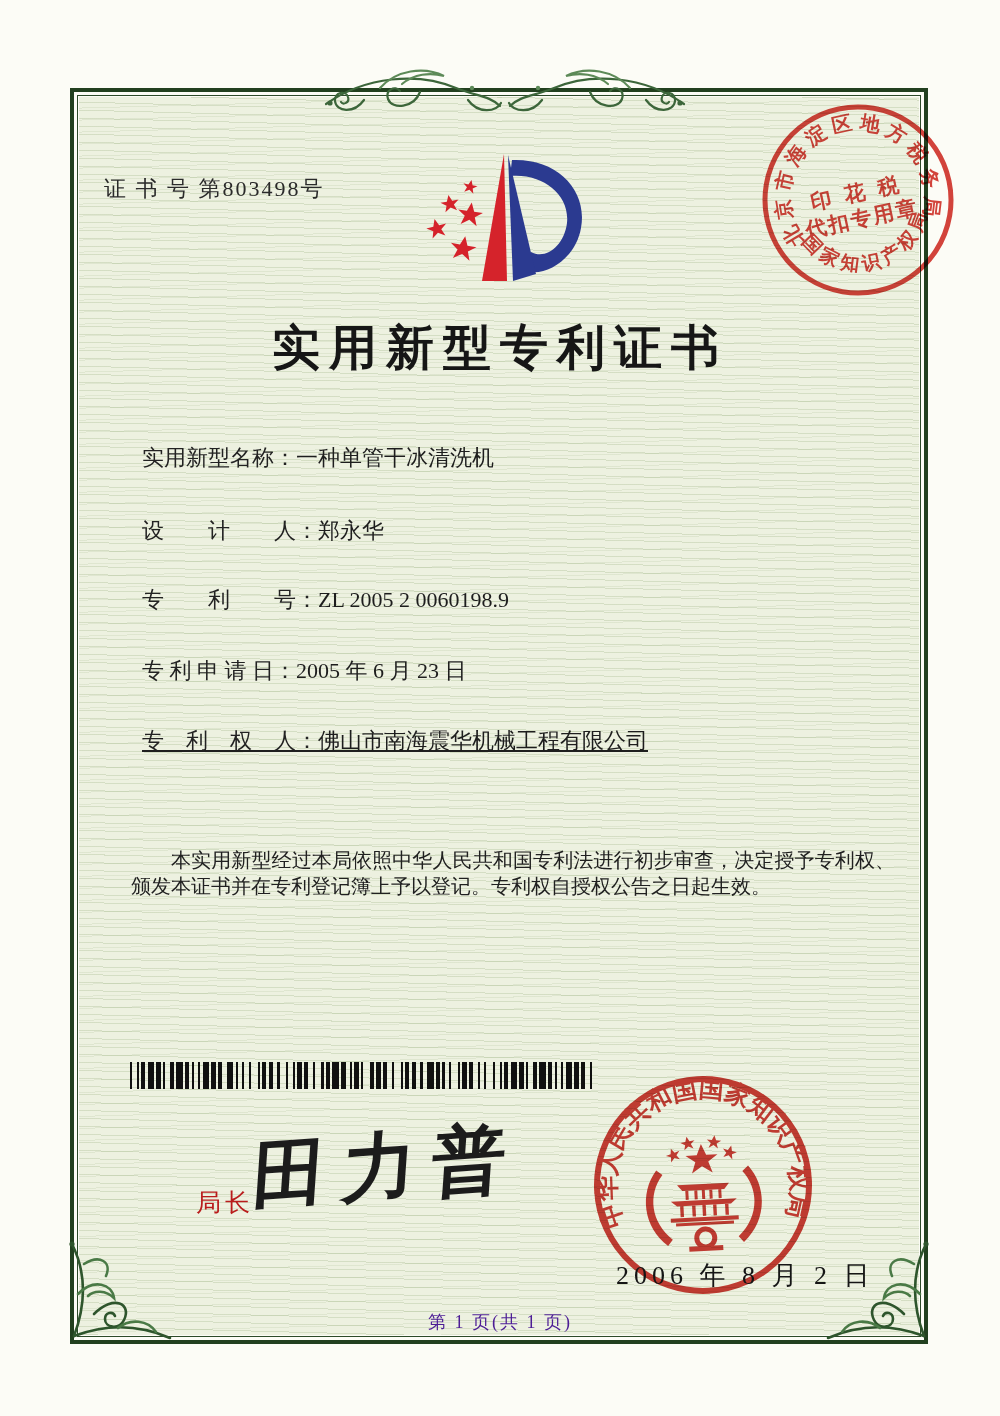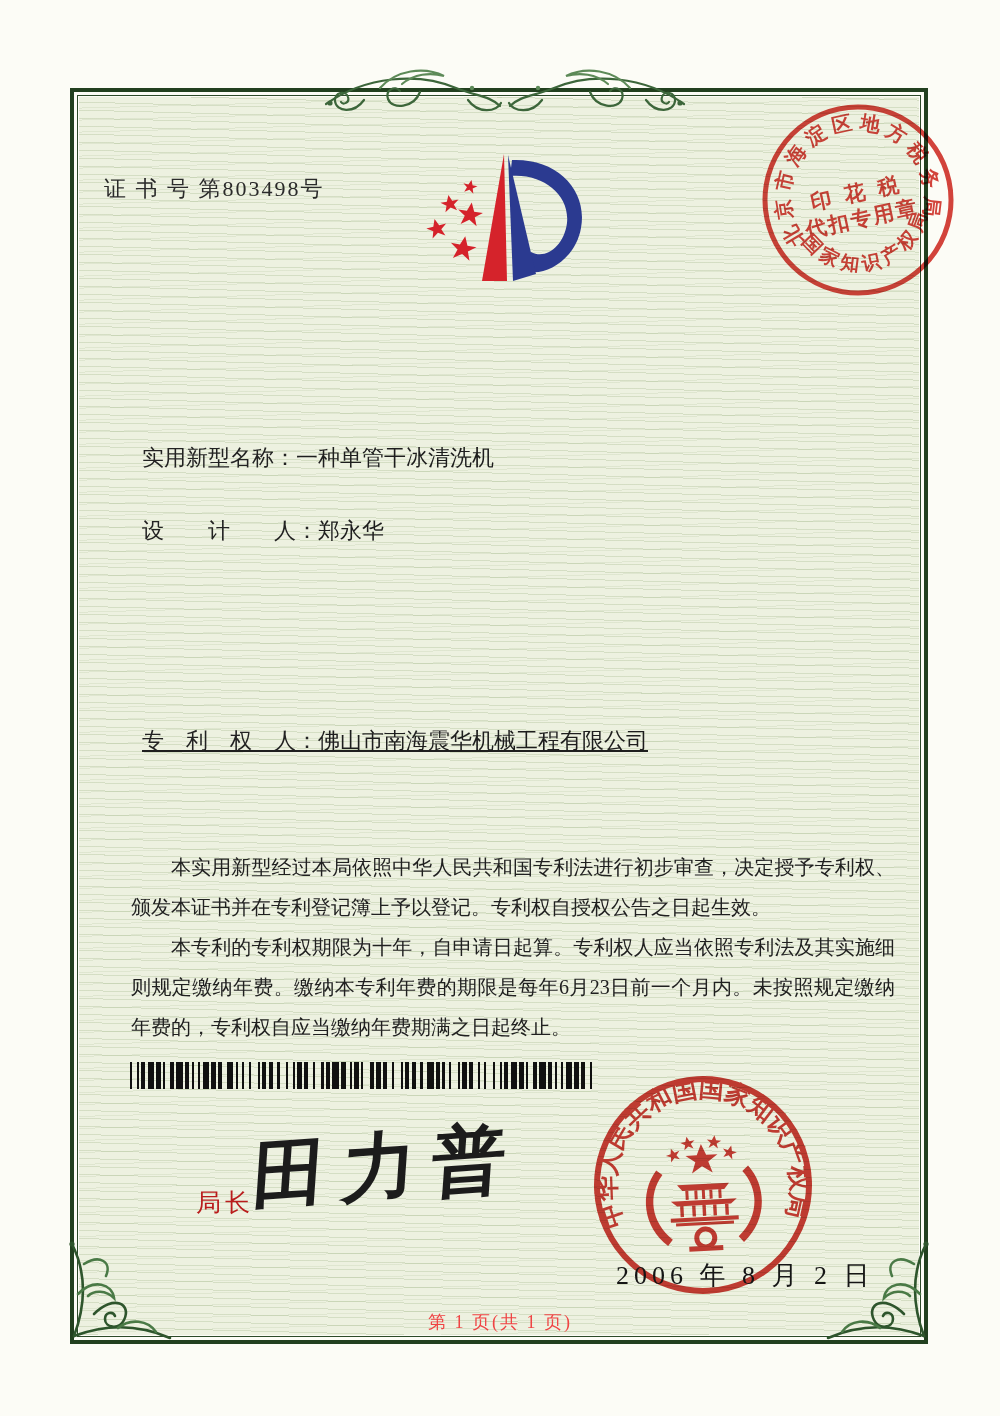--- a/index.html
+++ b/index.html
@@ -45,21 +45,21 @@
   }
   
   .field { position:absolute; left:142px; z-index:5; font-size:22px; white-space:nowrap; }
   .field .lbl { color:#222; }
   .field .val { color:#1d1d1d; }
   .f0 { top:443px; } .f1 { top:516px; } .f2 { top:585px; }
   .f3 { top:656px; } .f4 { top:726px;text-decoration:underline; } .f5 { top:796px; }
   
   .body-text {
     position:absolute; left:131px; top:847px; width:764px; z-index:5;
-    font-size:20px; line-height:40px; text-align:justify; color:#202020;
+    font-size:20px; line-height:26px; text-align:justify; color:#202020;
   }
   .body-text p { text-indent:2em; margin:0; }
   
   .barcode { position:absolute; left:130px; top:1062px; width:462px; height:27px; overflow:hidden; z-index:5; }
   .barcode .bar { position:absolute; top:0; height:27px; background:#101010; }
   
   .director-label {
     position:absolute; left:196px; top:1186px; z-index:5;
     font-size:25px; letter-spacing:4px; color:#b91c1c;
   }
@@ -72,21 +72,21 @@
   .big-seal {
     position:absolute; left:588px; top:1070px; z-index:6;
     transform:rotate(-3deg); mix-blend-mode:multiply; opacity:0.93;
   }
   .seal-date {
     position:absolute; left:616px; top:1258px; z-index:7;
     font-size:26px; letter-spacing:5px; color:#151515;
   }
   .footer {
     position:absolute; left:0; top:1310px; width:1000px; z-index:5;
-    text-align:center; font-size:18px; letter-spacing:2px; color:#ef4444;
+    text-align:center; font-size:18px; letter-spacing:2px; color:#4c1d95;
   }
   svg text { font-family:"Liberation Serif","DejaVu Serif",serif; }
 </style>
 </head>
 <body>
 
 <div class="page">
 
   <div class="paper-texture"></div>
 
@@ -158,34 +158,40 @@
     <text font-size="20" fill="#d2342c" font-weight="700">
       <textPath href="#taxTopArc" startOffset="50%" text-anchor="middle" textLength="278">北京市海淀区地方税务局</textPath>
     </text>
     <text x="100" y="100" font-size="21" fill="#d2342c" font-weight="700" text-anchor="middle" letter-spacing="4">印 花 税</text>
     <text x="100" y="126" font-size="21" fill="#d2342c" font-weight="700" text-anchor="middle" letter-spacing="2">代扣专用章</text>
     <text font-size="19" fill="#d2342c" font-weight="700">
       <textPath href="#taxBotArc" startOffset="50%" text-anchor="middle" textLength="160">国家知识产权局</textPath>
     </text>
   </svg>
 
+  <div class="title">实用新型专利证书</div>
 
   <div class="field f1">
     <span class="lbl">设　　计　　人：</span><span class="val">郑永华</span>
   </div>
   <div class="field f0">
     <span class="lbl">实用新型名称：</span><span class="val">一种单管干冰清洗机</span>
   </div>
+  <div class="field f2">
+    <span class="lbl">专　　利　　号：</span><span class="val">ZL 2005 2 0060198.9</span>
+  </div>
+  <div class="field f3">
+    <span class="lbl">专 利 申 请 日：</span><span class="val">2005 年 6 月 23 日</span>
+  </div>
   <div class="field f4">
     <span class="lbl">专　利　权　人：</span><span class="val">佛山市南海震华机械工程有限公司</span>
   </div>
 
   <div class="body-text">
     <p>本实用新型经过本局依照中华人民共和国专利法进行初步审查，决定授予专利权、颁发本证书并在专利登记簿上予以登记。专利权自授权公告之日起生效。</p>
-    <p>本专利的专利权期限为十年，自申请日起算。专利权人应当依照专利法及其实施细则规定缴纳年费。缴纳本专利年费的期限是每年6月23日前一个月内。未按照规定缴纳年费的，专利权自应当缴纳年费期满之日起终止。</p>
   </div>
 
   <div class="barcode" id="barcode">
       <div class="bar" style="left: 0px; width: 2.2px;"></div>
       <div class="bar" style="left: 6.6px; width: 2.2px;"></div>
       <div class="bar" style="left: 11px; width: 4.4px;"></div>
       <div class="bar" style="left: 17.6px; width: 6.6px;"></div>
       <div class="bar" style="left: 26.4px; width: 4.4px;"></div>
       <div class="bar" style="left: 33px; width: 2.2px;"></div>
       <div class="bar" style="left: 39.6px; width: 4.4px;"></div>

